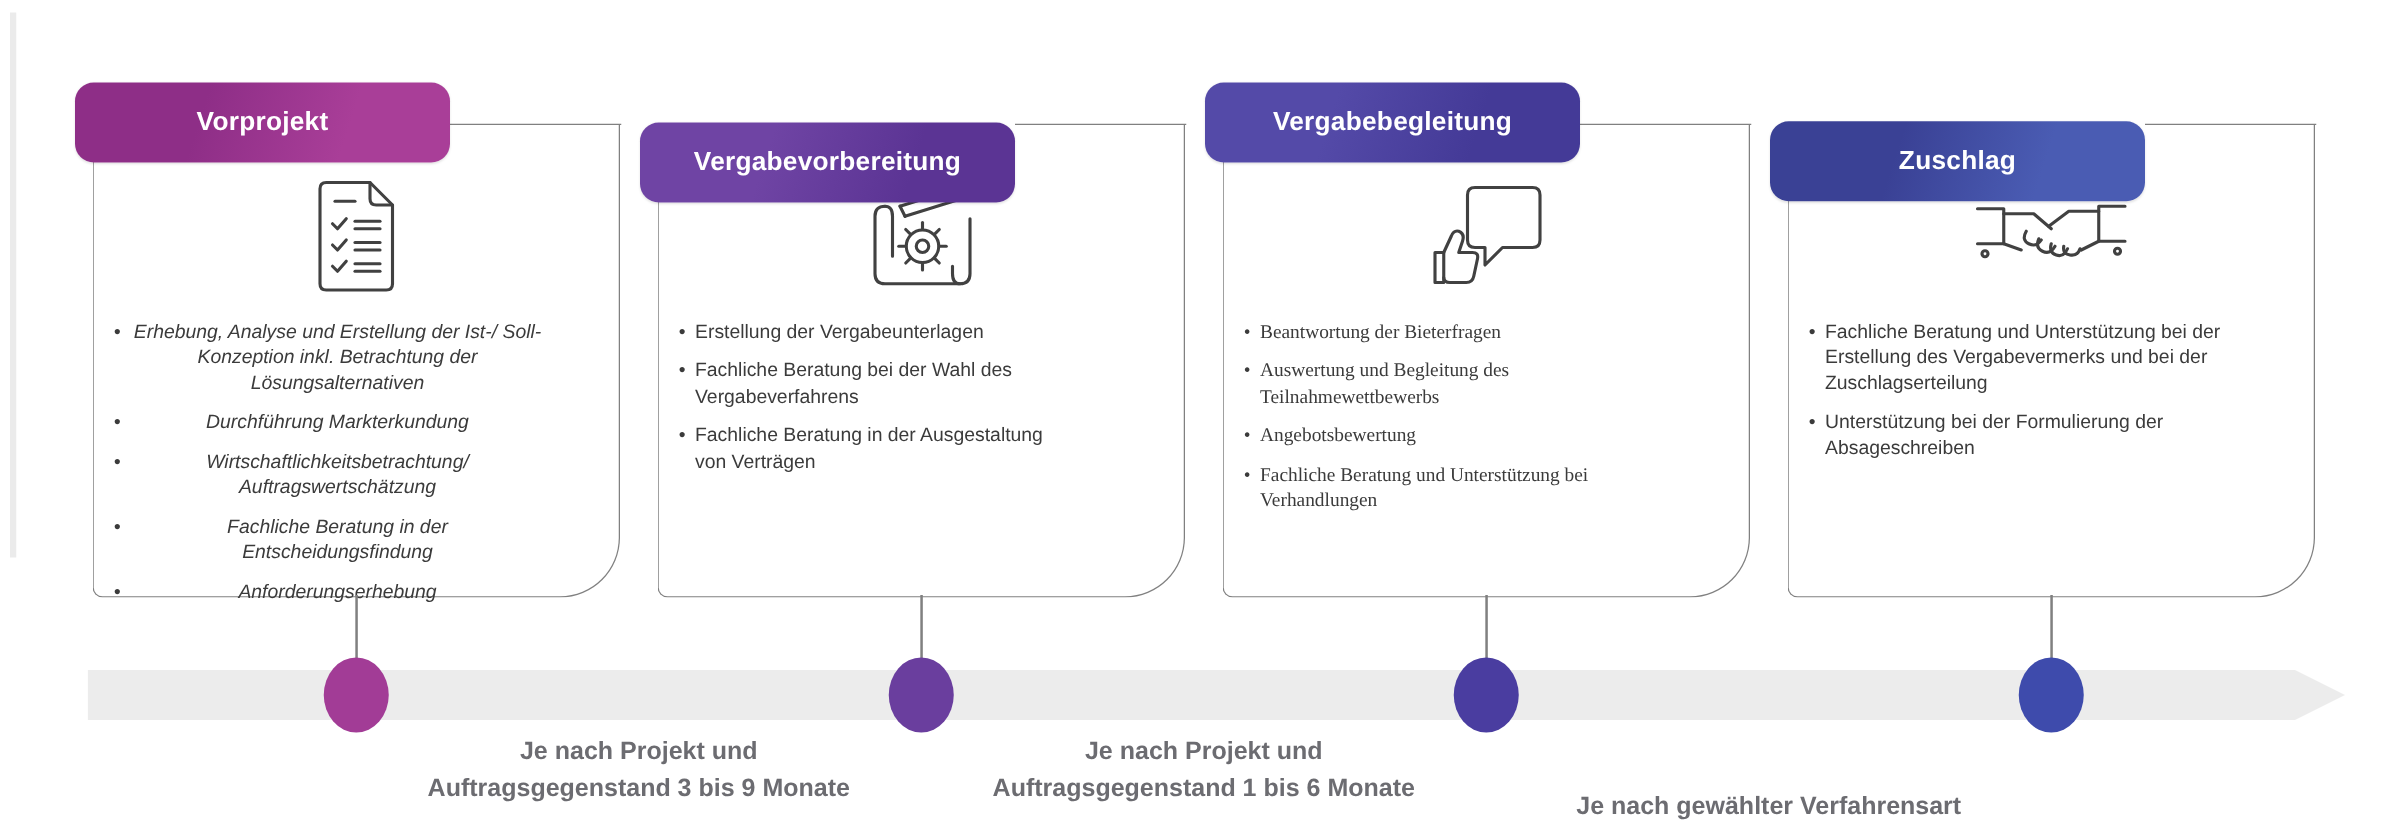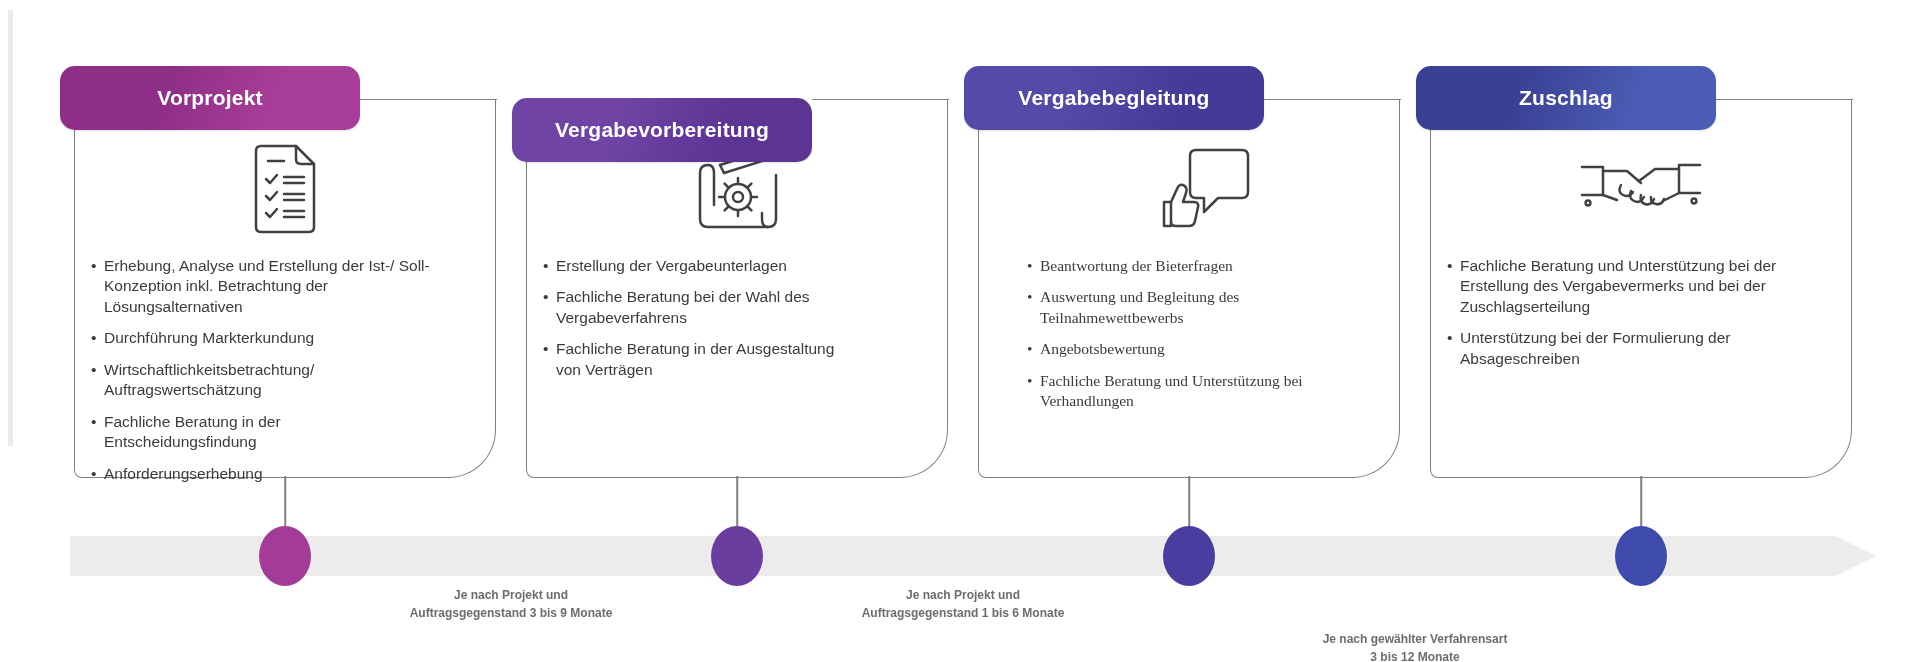--- a/index.html
+++ b/index.html
@@ -27,53 +27,53 @@
   .header-pill .stage-title{
     color:#fff;font-size:21px;font-weight:bold;letter-spacing:.2px;white-space:nowrap;
   }
   .icon-row{height:102px;margin-top:40px;display:flex;align-items:center;justify-content:center;}
   .bullets{
     list-style:none;margin:14px 0 0 0;padding:0 10px 0 16px;
     font-size:15.5px;line-height:1.32;color:var(--bullet-col);
   }
   .bullets li{position:relative;padding-left:13px;margin-bottom:11px;}
   .bullets li::before{content:"\2022";position:absolute;left:0;top:0;}
-  .stage-card:nth-child(1) .bullets{max-width:345px;}
+  .stage-card:nth-child(1) .bullets{max-width:345px;font-style:italic;}
   .stage-card:nth-child(2) .bullets{max-width:310px;}
   .stage-card:nth-child(3) .bullets{max-width:315px;font-family:Liberation Serif, serif;}
   .stage-card:nth-child(4) .bullets{max-width:375px;}
 
   .dot-stem{
     position:absolute;left:50%;top:376px;width:1.5px;height:56px;
     background:var(--border-col);transform:translateX(-50%);z-index:2;
   }
   .timeline-dot{
     position:absolute;left:50%;top:426px;width:52px;height:60px;border-radius:50%;
     transform:translateX(-50%);z-index:3;
   }
 
   
   .timeline-band{
     position:absolute;left:70px;top:536px;width:1806px;height:40px;z-index:1;
     clip-path:polygon(0 0, calc(100% - 40px) 0, 100% 50%, calc(100% - 40px) 100%, 0 100%);
   }
   .tl-label{
     position:absolute;top:586px;width:380px;margin-left:-190px;text-align:center;
-    font-size:12px;font-weight:bold;line-height:1.5;color:var(--label-col);z-index:2;
+    font-size:20px;font-weight:bold;line-height:1.5;color:var(--label-col);z-index:2;
   }
 
   svg.lineart{stroke:#414141;fill:none;stroke-width:2.5;stroke-linecap:round;stroke-linejoin:round;}
 </style>
 </head>
 <body>
 
 <div class="canvas" style="--border-col: #808080; --bullet-col: #3b3b3b; --label-col: #6c6c71;">
   <div class="left-strip"></div>
   <div id="stages-layer">
-  <div class="stage-card" style="left: 74px;">
+  <div class="stage-card" style="left: 74px; text-align: center;">
     <div class="pill-connector"></div>
     <div class="header-pill" style="background: linear-gradient(108deg, rgb(142, 46, 135) 0%, rgb(142, 46, 135) 34%, rgb(169, 62, 152) 72%);">
       <span class="stage-title">Vorprojekt</span>
     </div>
     <div class="icon-row">
       <span>
   <svg class="lineart" width="82" height="94" viewBox="0 0 82 94">
     <path d="M17 4 H52 L70 22 V85 Q70 90 65 90 H17 Q12 90 12 85 V9 Q12 4 17 4 Z"></path>
     <path d="M52 4 V17 Q52 22 57 22 H70"></path>
     <line x1="24" y1="19" x2="40" y2="19"></line>
@@ -132,21 +132,21 @@
     <ul class="bullets">
 
     <li>Erstellung der Vergabeunterlagen</li>
           <li>Fachliche Beratung bei der Wahl des Vergabeverfahrens</li>
           <li>Fachliche Beratung in der Ausgestaltung von Verträgen</li>
         </ul>
     <div class="dot-stem"></div>
     <div class="timeline-dot" style="background: rgb(106, 62, 158);"></div>
   </div>
 
-  <div class="stage-card" style="left: 978px; padding-left: 32px;">
+  <div class="stage-card" style="left: 978px;">
     <div class="pill-connector"></div>
     <div class="header-pill" style="background: linear-gradient(108deg, rgb(84, 74, 168) 0%, rgb(84, 74, 168) 34%, rgb(68, 58, 151) 72%);">
       <span class="stage-title">Vergabebegleitung</span>
     </div>
     <div class="icon-row">
       <span>
   <svg class="lineart" width="94" height="86" viewBox="0 0 94 86">
     <path d="M38 4 H84 Q90 4 90 10 V46 Q90 52 84 52 H60 L46 66 V52 H38 Q32 52 32 46 V10 Q32 4 38 4 Z"></path>
     <path d="M6 56 h7 v24 h-7 z"></path>
     <path d="M13 76 q0 4 5 4 h13 q5 0 6 -5 l3 -14 q1 -5 -4 -5 h-11 l3 -9 q2 -6 -3 -8 q-4 -1 -6 4 l-6 13"></path>
@@ -159,21 +159,21 @@
           <li>Auswertung und Begleitung des Teilnahmewettbewerbs</li>
           <li>Angebotsbewertung</li>
           <li>Fachliche Beratung und Unterstützung bei Verhandlungen</li>
         </ul>
     <div class="dot-stem"></div>
     <div class="timeline-dot" style="background: rgb(74, 61, 160);"></div>
   </div>
 
   <div class="stage-card" style="left: 1430px;">
     <div class="pill-connector"></div>
-    <div class="header-pill" style="background: linear-gradient(108deg, rgb(58, 65, 149) 0%, rgb(58, 65, 149) 34%, rgb(74, 92, 179) 72%);">
+    <div class="header-pill" style="background: linear-gradient(108deg, rgb(58, 65, 149) 0%, rgb(58, 65, 149) 34%, rgb(74, 92, 179) 72%); margin-top: 31px;">
       <span class="stage-title">Zuschlag</span>
     </div>
     <div class="icon-row">
       <span>
   <svg class="lineart" width="124" height="68" viewBox="0 0 124 68">
     <path d="M3 12 H24 V40 H3"></path>
     <circle cx="9" cy="48" r="2.4"></circle>
     <path d="M121 10 H100 V38 H121"></path>
     <circle cx="115" cy="46" r="2.4"></circle>
     <path d="M24 16 L48 16 L62 28"></path>

